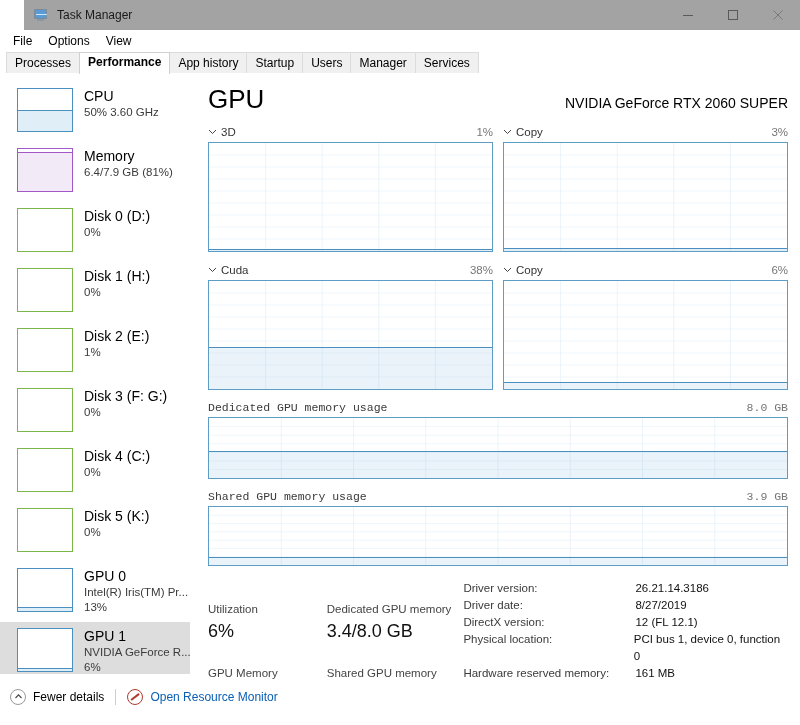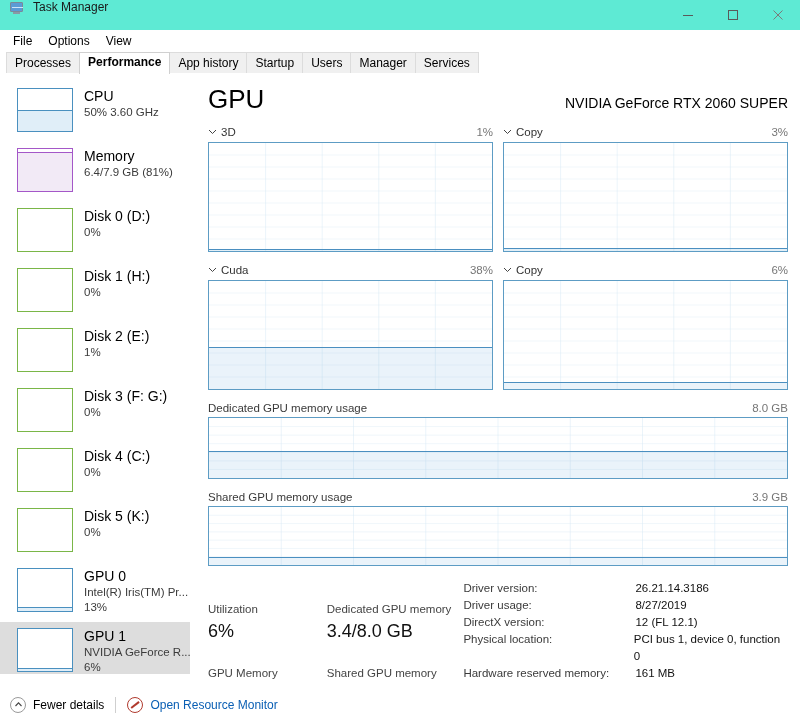--- a/index.html
+++ b/index.html
@@ -6,22 +6,22 @@
   html, body {
     width: 800px; height: 725px;
     font-family: "Liberation Sans", sans-serif;
     background: #ffffff;
     color: #000000;
     overflow: hidden;
   }
 
   
   .titlebar {
-    height: 30px; display: flex; align-items: flex-start;
-    background: #5eead4; position: relative;
+    height: 30px; display: flex; align-items: center;
+    background: #a3a3a3; position: relative; margin-left: 24px;
   }
   .tm-icon { width: 16px; height: 16px; margin-left: 9px; position: relative; flex: none; }
   .tm-icon .scr {
     position: absolute; left: 1px; top: 2px; width: 13px; height: 10px;
     border: 1px solid #7a8a99; background: #5b9bd5; border-radius: 1px;
   }
   .tm-icon .scr::after {
     content: ""; position: absolute; left: 1px; top: 4px; width: 11px; height: 1px;
     background: #cfe4f7;
   }
@@ -121,39 +121,39 @@
   .plot .grid { position: absolute; inset: 0; }
   .plot .area {
     position: absolute; left: 0; right: 0; bottom: 0;
     background: rgba(109,173,217,0.14);
     border-top: 1.6px solid #4b8fc0;
   }
   .plot .area.thinline { background: rgba(109,173,217,0.20); }
 
   .mem-label-row {
     display: flex; align-items: center; justify-content: space-between;
-    font-size: 11.5px; color: #555; margin-top: 10px; height: 15px;
+    font-size: 11.5px; color: #555; margin-top: 10px; height: 15px; font-family: Liberation Mono, monospace;
   }
   .mem-label-row .ml { color: #3a3a3a; }
   .mem-label-row .mr { color: #767676; }
 
   
   .stats { display: flex; margin-top: 14px; }
   .stat-col { width: 120px; }
   .stat-col.wide { width: 130px; }
   .stat-label { font-size: 11.5px; color: #444; line-height: 18px; margin-top: 20px; }
   .stat-value { font-size: 18px; color: #111; line-height: 26px; font-weight: normal; }
   .info-table { margin-left: 8px; }
   .info-row { display: flex; font-size: 11.5px; line-height: 17px; gap: 17px; }
   .info-key { width: 155px; color: #3a3a3a; }
   .info-val { color: #111; }
 
   
   .footer {
-    position: absolute; left: 0; bottom: 4px; width: 800px; height: 34px;
+    position: absolute; left: 0; bottom: 12px; width: 800px; height: 34px;
     display: flex; align-items: center; padding-left: 10px; background: #ffffff;
     border-top: 1px solid #ffffff;
   }
   .footer-item { display: flex; align-items: center; gap: 7px; font-size: 12px; color: #000; }
   .circle-ico {
     width: 16px; height: 16px; border: 1px solid #9a9a9a; border-radius: 50%;
     display: flex; align-items: center; justify-content: center;
   }
   .rm-ico {
     width: 16px; height: 16px; border: 1.4px solid #b03a2e; border-radius: 50%;
@@ -510,21 +510,21 @@
         <div class="stat-value">3.4/8.0 GB</div>
         <div class="stat-label">Shared GPU memory</div>
         <div class="stat-value">0.5/3.9 GB</div>
       </div>
       <div class="info-table">
         <div class="info-row">
           <span class="info-key">Driver version:</span>
           <span class="info-val">26.21.14.3186</span>
         </div>
         <div class="info-row">
-          <span class="info-key">Driver usage:</span>
+          <span class="info-key">Driver date:</span>
           <span class="info-val">8/27/2019</span>
         </div>
         <div class="info-row">
           <span class="info-key">DirectX version:</span>
           <span class="info-val">12 (FL 12.1)</span>
         </div>
         <div class="info-row">
           <span class="info-key">Physical location:</span>
           <span class="info-val">PCI bus 1, device 0, function 0</span>
         </div>

